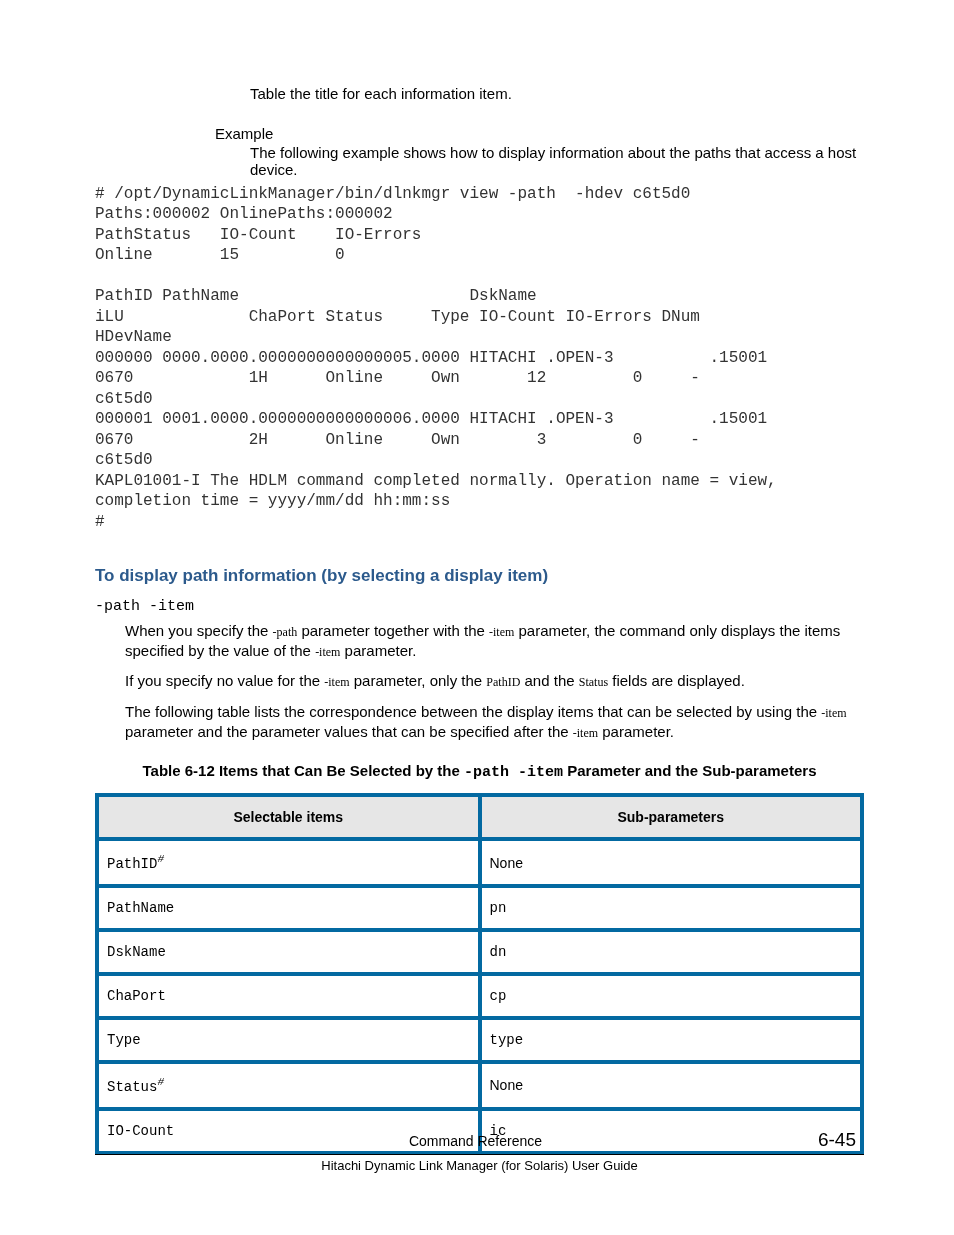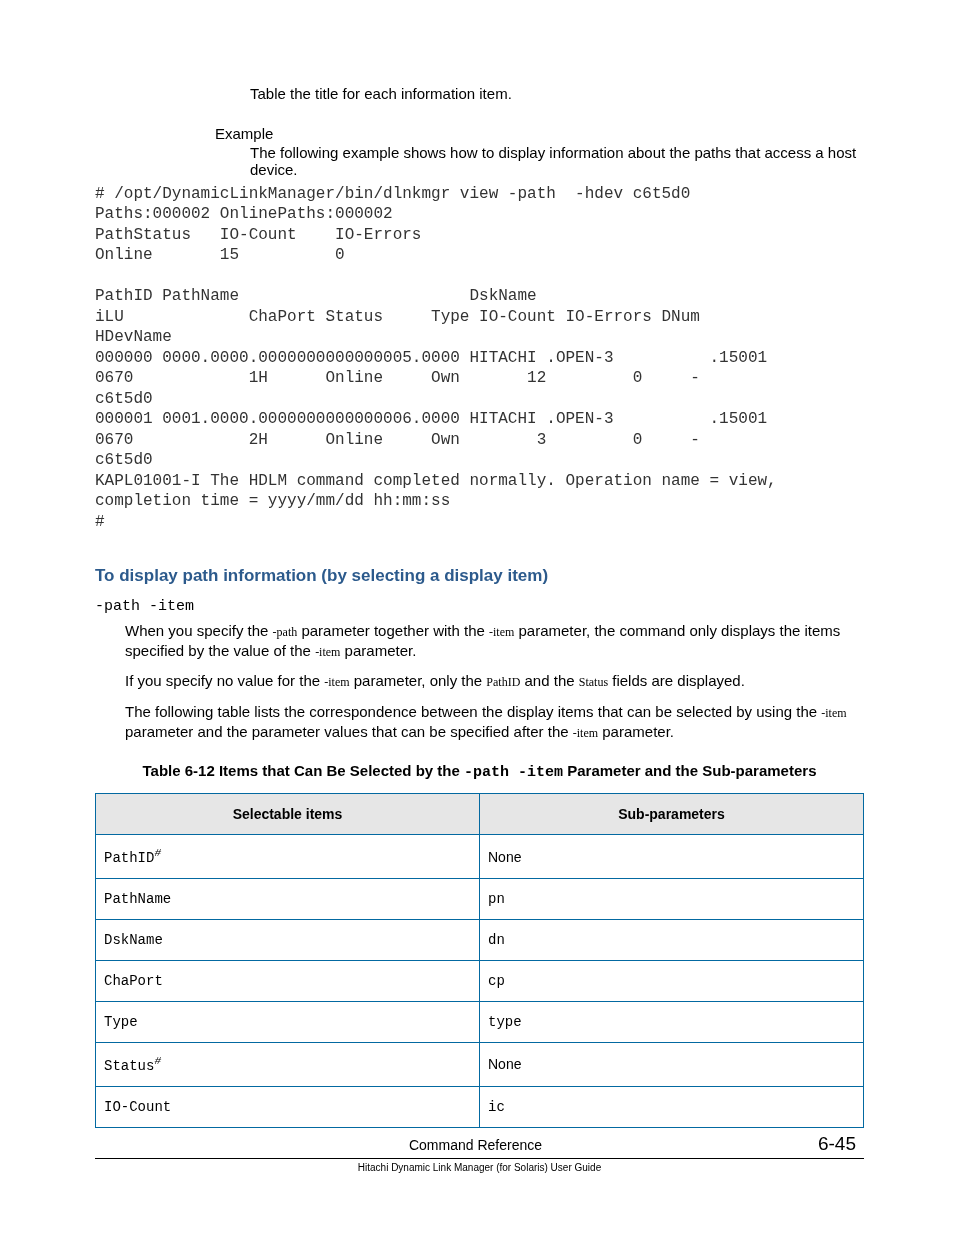--- a/index.html
+++ b/index.html
@@ -54,21 +54,21 @@
       margin: 18px 40px 10px 40px;
       line-height: 1.4;
     }
     .table-caption code { font-family: "Courier New", monospace; font-weight: bold;}
     table.param-table {
       border-collapse: collapse;
       width: 100%;
       margin-top: 6px;
     }
     table.param-table th, table.param-table td {
-      border: 1px solid #0369a1;
+      border: 4px solid #0369a1;
       padding: 12px 8px;
       font-size: 14px;
       text-align: left;
       margin-top: 34px;
     }
     table.param-table th {
       background: #e6e6e6;
       text-align: center;
       font-weight: bold;
     }
@@ -81,21 +81,21 @@
       bottom: 62px;
       left: 95px;
       right: 90px;
       text-align: center;
       font-size: 14px;
     }
     .footer-line1 { border-bottom: 1px solid #000; padding-bottom: 3px; display: flex; justify-content: space-between; align-items: baseline;}
     .footer-line1 .center { flex: 1; text-align: center; }
     .footer-line1 .pageno { font-size: 19px; padding-right: 8px; min-width: 70px; text-align: right;}
     .footer-line1 .spacer { min-width: 70px; }
-    .footer-line2 { font-size: 10px; margin-top: 3px; }
+    .footer-line2 { font-size: 13px; margin-top: 3px; }
   </style>
 </head>
 <body>
 
 <div class="content">
 
   <div class="indent1">Table the title for each information item.</div>
 
   <div class="indent-example-label">Example</div>
   <div class="indent-example-body">The following example shows how to display information about the paths that access a host device.</div>

